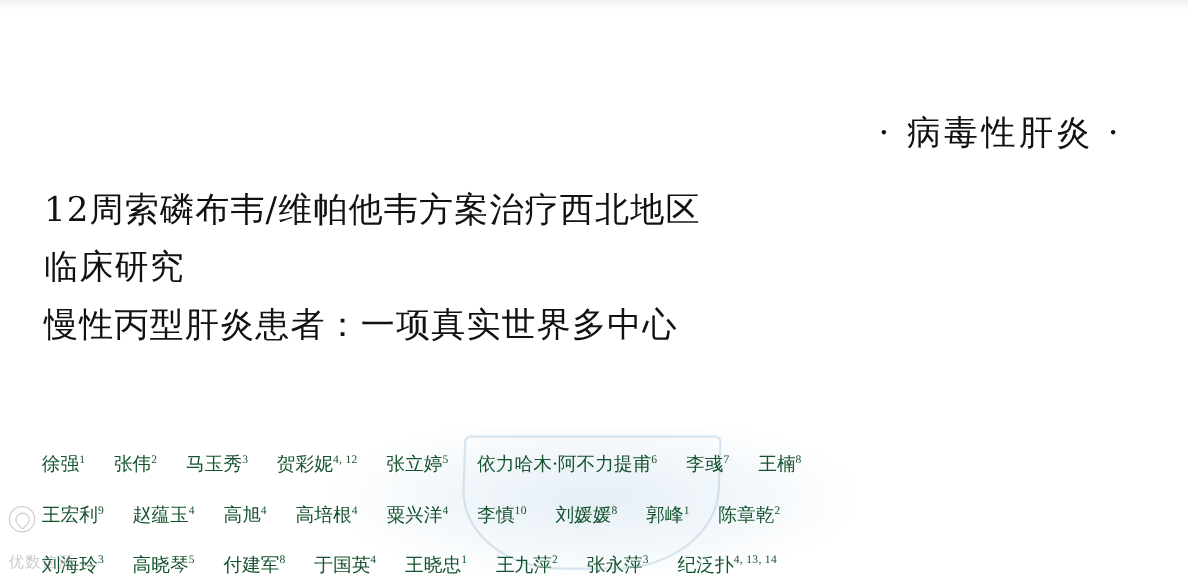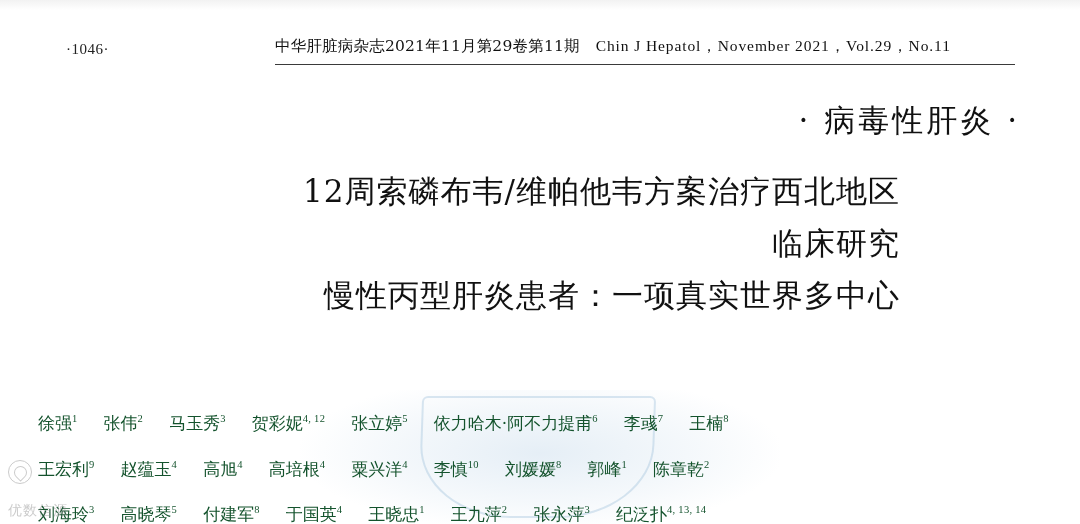--- a/index.html
+++ b/index.html
@@ -107,21 +107,20 @@
     left: 40px;
     top: 165px;
     width: 860px;
     font-size: 31px;
     line-height: 52px;
     letter-spacing: 1px;
     color: #111;
     font-family: "DejaVu Serif", "Liberation Serif", serif;
     font-weight: normal;
     z-index: 2;
-    text-align: right;
   }
   .title .line {
     display: block;
     white-space: nowrap;
   }
 
   
   .authors {
     position: absolute;
     left: 38px;
@@ -195,26 +194,20 @@
   }
 </style>
 </head>
 <body>
 
 <div class="page">
 
   <div class="edge-top"></div>
   <div class="watermark"></div>
 
-  <div class="header-row">
-    <div class="folio">·1046·</div>
-    <div class="header-center">
-      <span class="cn">中华肝脏病杂志2021年11月第29卷第11期</span><span class="en">Chin J Hepatol，November 2021，Vol.29，No.11</span>
-    </div>
-  </div>
 
   <div class="category">· 病毒性肝炎 ·</div>
 
   <div class="title">
     <span class="line">12周索磷布韦/维帕他韦方案治疗西北地区</span>
     <span class="line">临床研究</span>
     <span class="line">慢性丙型肝炎患者：一项真实世界多中心</span>
   </div>
 
   <div class="authors">

